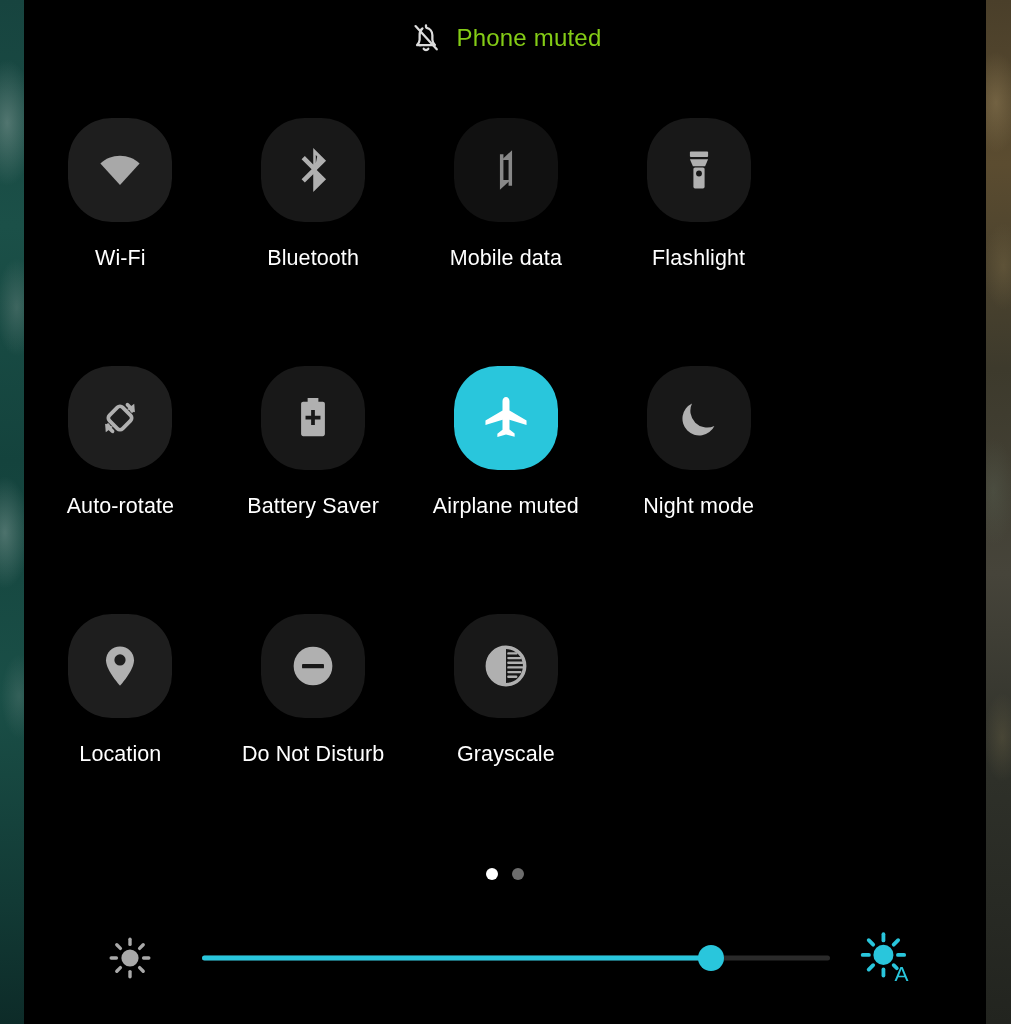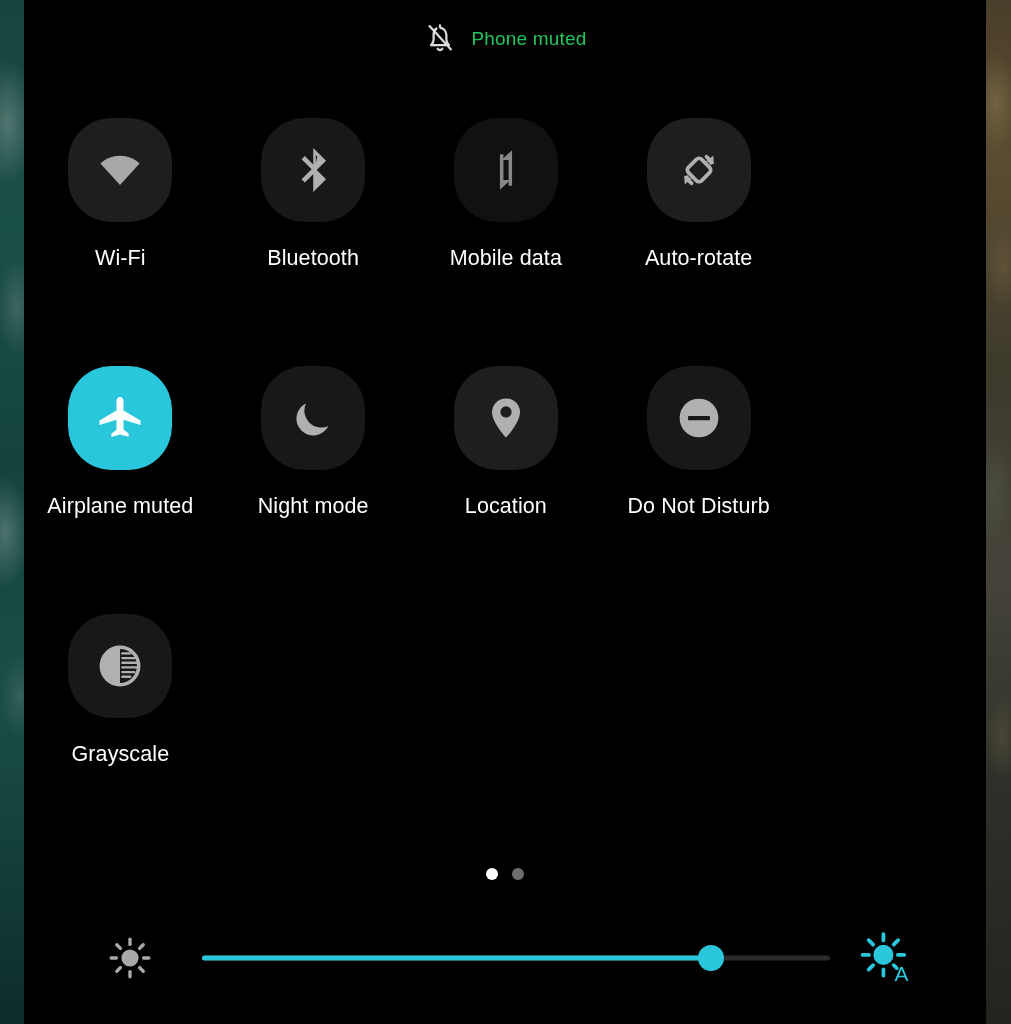--- a/index.html
+++ b/index.html
@@ -73,22 +73,22 @@
     align-items: center;
     justify-content: center;
     gap: 14px;
   }
   #header .hdr-icon {
     width: 34px;
     height: 34px;
     display: block;
   }
   #header .hdr-text {
-    color: #22c55e;
-    font-size: 19px;
+    color: #84cc16;
+    font-size: 24px;
     letter-spacing: 0.2px;
     line-height: 1;
   }
 
   
   #grid {
     position: absolute;
     left: 0;
     top: 100px;
     width: 771px;
@@ -267,36 +267,58 @@
           <svg class="tile-ico" viewBox="0 0 24 24">
             <g fill="#888888">
               <path d="M9.4 5.2h1.5v11.1l3.0-0.0L9.4 20.5z"></path>
               <path d="M14.6 18.8h-1.5V7.7l-3.0 0.0L14.6 3.5z"></path>
             </g>
           </svg>
         </div>
         <div class="tile-label">Mobile data</div>
       </div>
 
+      <div class="tile">
+        <div class="tile-btn dim">
+          <svg class="tile-ico" viewBox="0 0 24 24">
+            <g fill="#b0b0b0">
+              <rect x="8.1" y="4.1" width="7.8" height="2.3" rx="0.4"></rect>
+              <path d="M8.1 7.4h7.8l-1.3 3.0H9.4z"></path>
+              <rect x="9.6" y="10.9" width="4.8" height="9.0" rx="0.7"></rect>
+            </g>
+            <circle cx="12" cy="13.5" r="1.25" fill="#181818"></circle>
+          </svg>
+        </div>
+        <div class="tile-label">Flashlight</div>
+      </div>
 
       <div class="tile">
         <div class="tile-btn">
           <svg class="tile-ico" viewBox="0 0 24 24">
             <g fill="none" stroke="#b0b0b0" stroke-width="1.6" stroke-linecap="round">
               <rect x="8.0" y="8.0" width="8.0" height="8.0" rx="1.6" transform="rotate(-45 12 12)"></rect>
               <path d="M17.2 8.9a6.2 6.2 0 0 0-2.0-2.6"></path>
               <path d="M6.8 15.1a6.2 6.2 0 0 0 2.0 2.6"></path>
             </g>
             <path d="M18.1 5.9l0.3 3.6-3.4-1.2z" fill="#b0b0b0"></path>
             <path d="M5.9 18.1l-0.3-3.6 3.4 1.2z" fill="#b0b0b0"></path>
           </svg>
         </div>
         <div class="tile-label">Auto-rotate</div>
       </div>
 
+      <div class="tile">
+        <div class="tile-btn dim">
+          <svg class="tile-ico" viewBox="0 0 24 24">
+            <path d="M9.7 3.4h4.6v1.6h1.9c.5 0 .9.4.9.9v13.0c0 .5-.4.9-.9.9H7.8c-.5 0-.9-.4-.9-.9V5.9c0-.5.4-.9.9-.9h1.9z" fill="#b0b0b0"></path>
+            <path d="M11.2 8.6h1.6v2.4h2.4v1.6h-2.4v2.4h-1.6v-2.4H8.8v-1.6h2.4z" fill="#181818"></path>
+          </svg>
+        </div>
+        <div class="tile-label">Battery Saver</div>
+      </div>
 
       <div class="tile">
         <div class="tile-btn on">
           <svg class="tile-ico" viewBox="0 0 24 24">
             <path d="M12 3.0c.85 0 1.5.8 1.5 1.8v4.0l7.3 4.3v1.9l-7.3-2.3v4.2l2.2 1.7v1.4L12 19.1l-3.7 1.0v-1.4l2.2-1.7v-4.2L3.2 15.0v-1.9l7.3-4.3v-4.0c0-1.0.65-1.8 1.5-1.8z" fill="#ffffff"></path>
           </svg>
         </div>
         <div class="tile-label">Airplane muted</div>
       </div>
 

